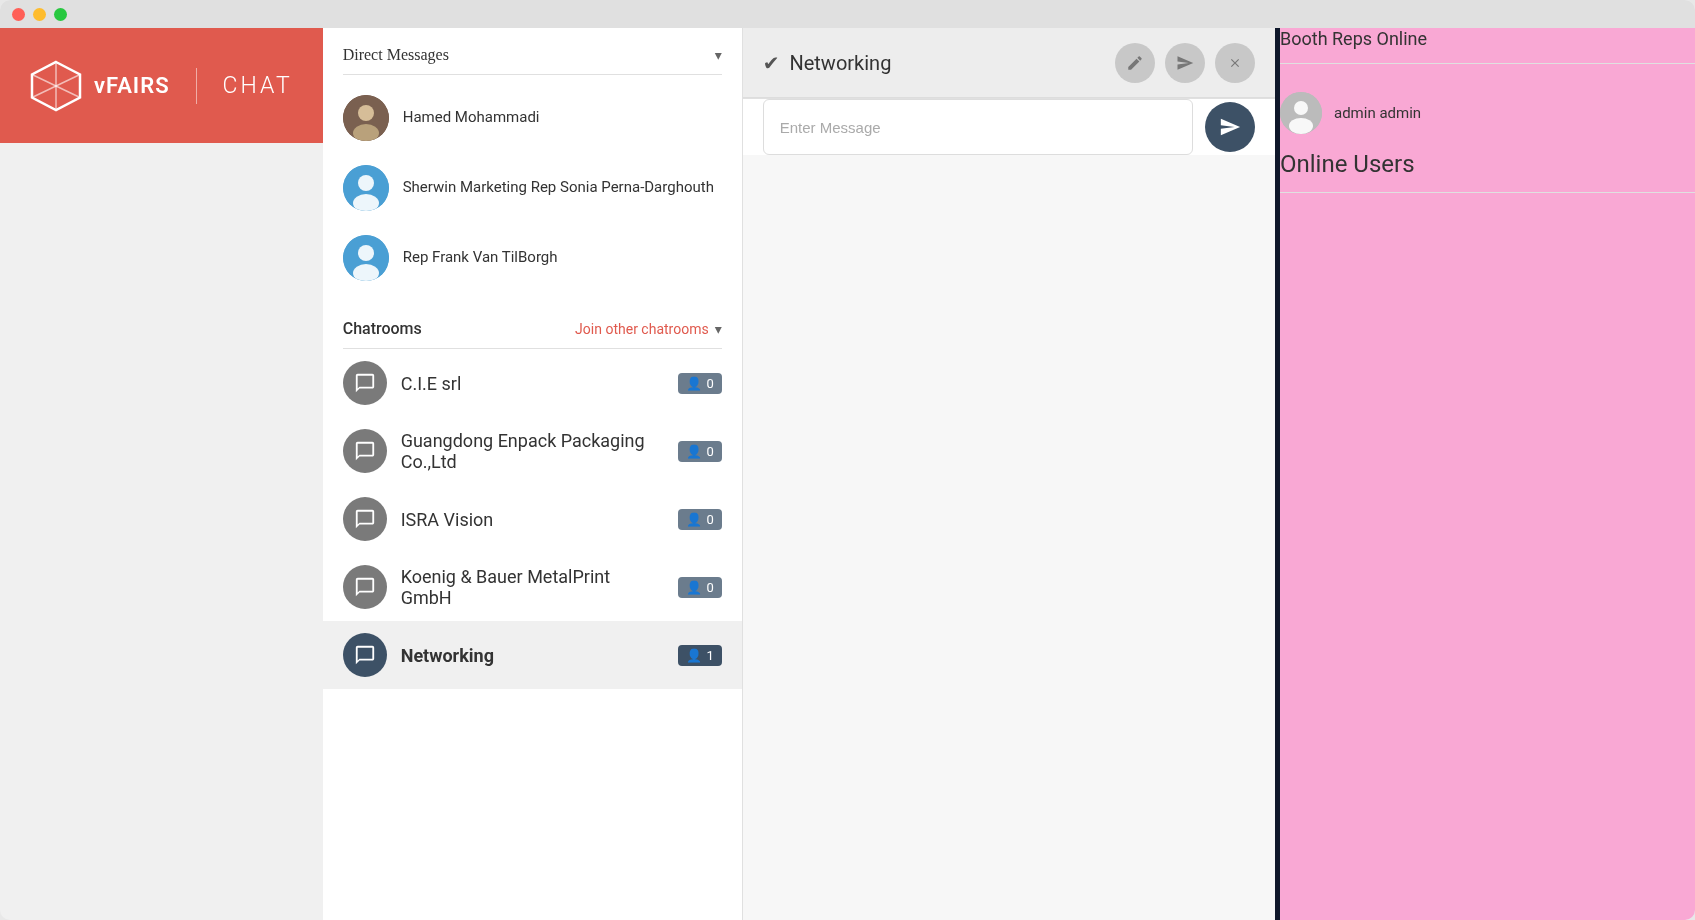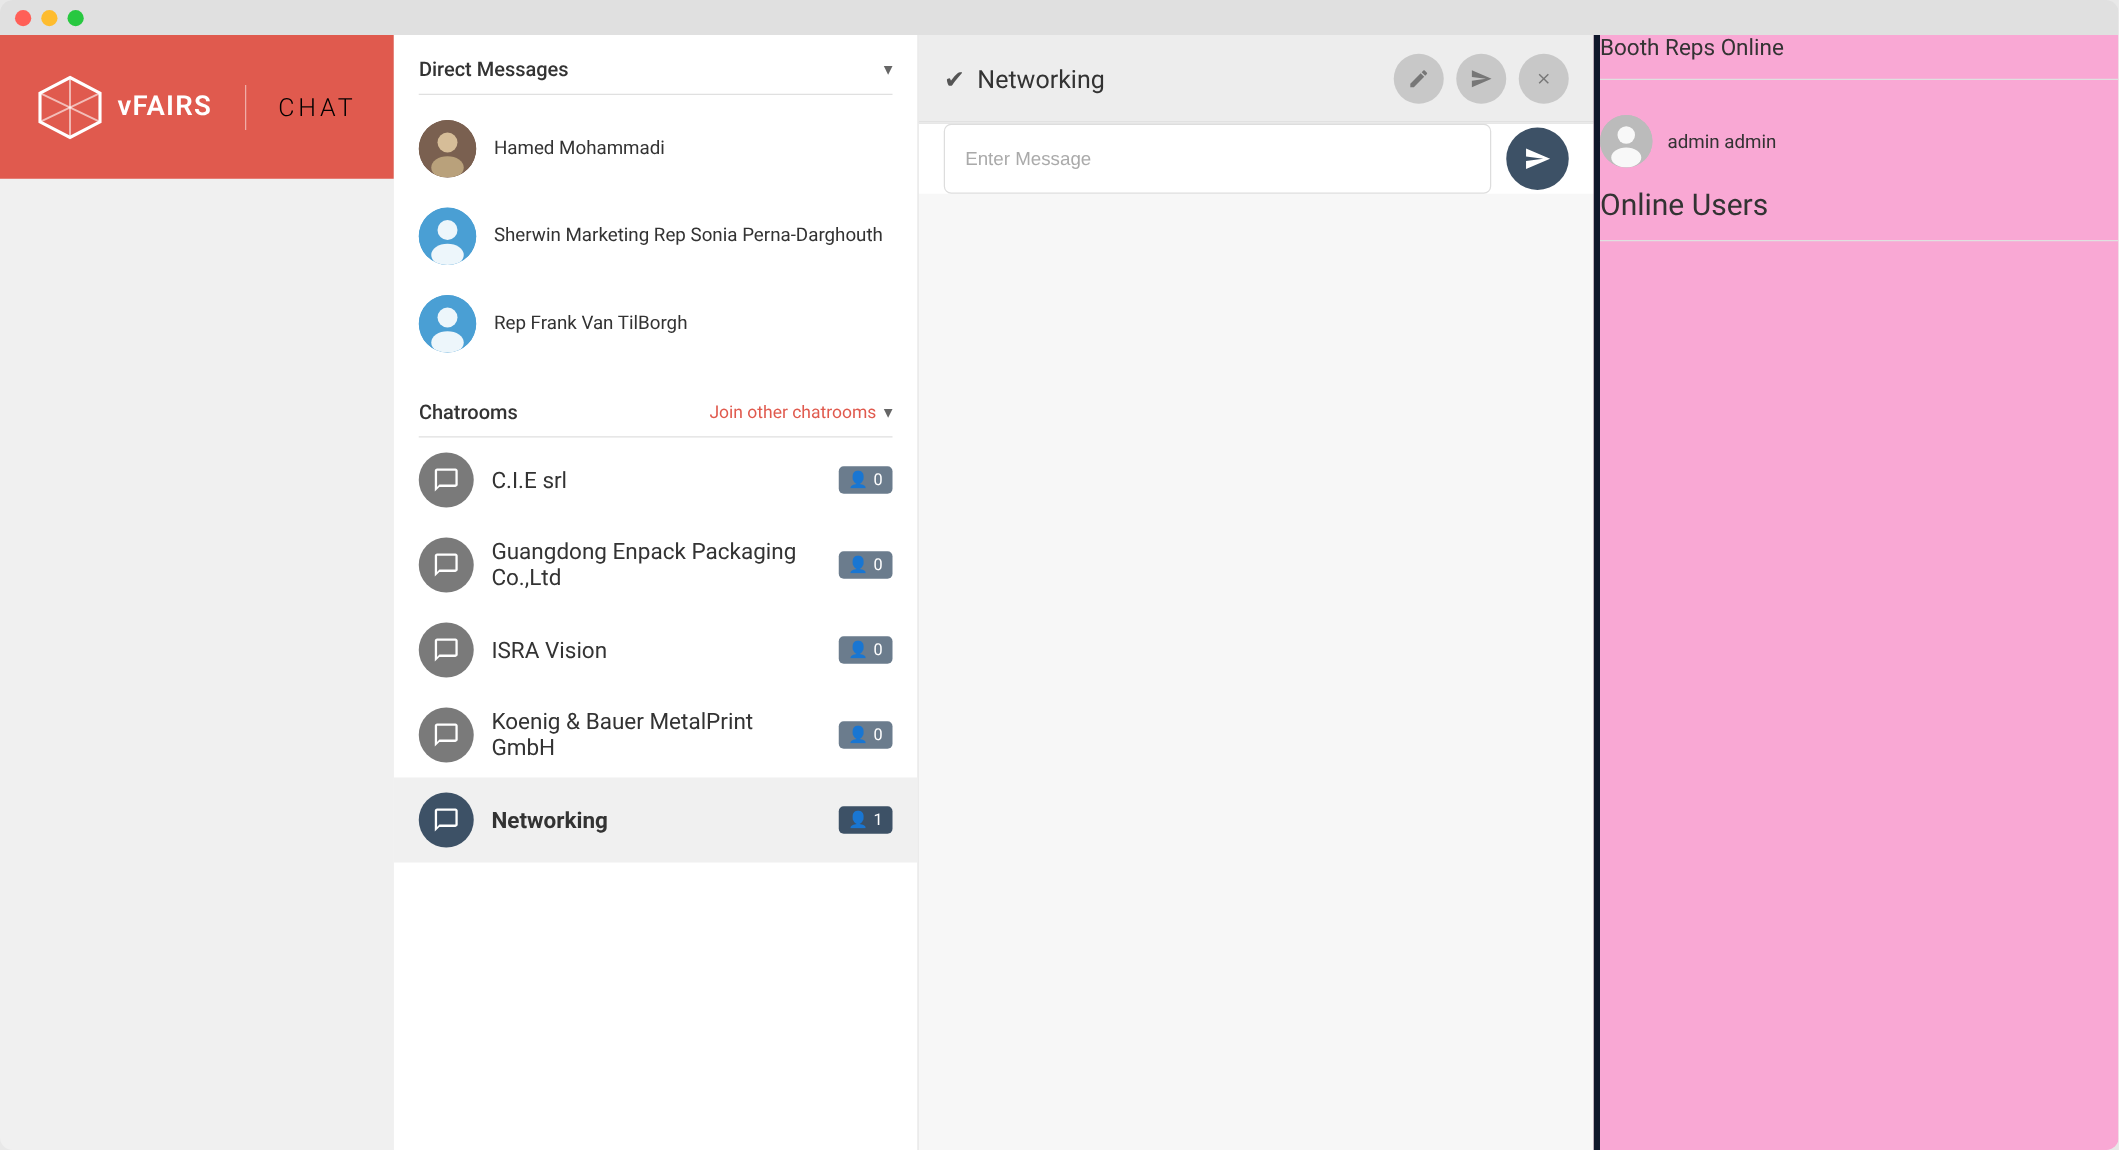--- a/index.html
+++ b/index.html
@@ -14,30 +14,30 @@
     .tl-green { background: #28c840; }
 
     
     .app { flex: 1; display: flex; flex-direction: row; overflow: hidden; }
 
     
     .header { background: #e05a4e; height: 115px; display: flex; align-items: center; padding: 0 30px; flex-shrink: 0; }
     .logo-area { display: flex; align-items: center; gap: 12px; }
     .logo-icon { width: 52px; height: 52px; }
     .logo-divider { width: 1px; height: 36px; background: rgba(255,255,255,0.5); margin: 0 14px; }
-    .logo-chat { color: #000000; font-size: 20px; font-weight: 300; letter-spacing: 3px; }
+    .logo-chat { color: #ffffff; font-size: 23px; font-weight: 300; letter-spacing: 3px; }
     .logo-brand { color: white; font-size: 22px; font-weight: 600; letter-spacing: 1px; }
 
     
     .main { flex: 1; display: flex; overflow: hidden; }
 
     
     .sidebar { width: 420px; background: white; border-right: 1px solid #e0e0e0; display: flex; flex-direction: column; overflow-y: auto; flex-shrink: 0; }
 
-    .section-header { display: flex; align-items: center; justify-content: space-between; padding: 18px 20px 10px; }
+    .section-header { display: flex; align-items: center; justify-content: space-between; padding: 18px 20px 10px; font-family: Liberation Serif, serif; }
     .section-title { font-size: 16px; color: #333; font-weight: 500; }
     .section-arrow { color: #666; font-size: 14px; }
     .section-divider { height: 1px; background: #e0e0e0; margin: 0 20px; }
 
     
     .dm-list { padding: 8px 0; }
     .dm-item { display: flex; align-items: center; gap: 14px; padding: 12px 20px; cursor: pointer; }
     .avatar { width: 46px; height: 46px; border-radius: 50%; background: #4a9fd4; display: flex; align-items: center; justify-content: center; overflow: hidden; flex-shrink: 0; }
     .avatar svg { width: 46px; height: 46px; }
     .avatar-img-hamed { background: #6b4c3b; }

